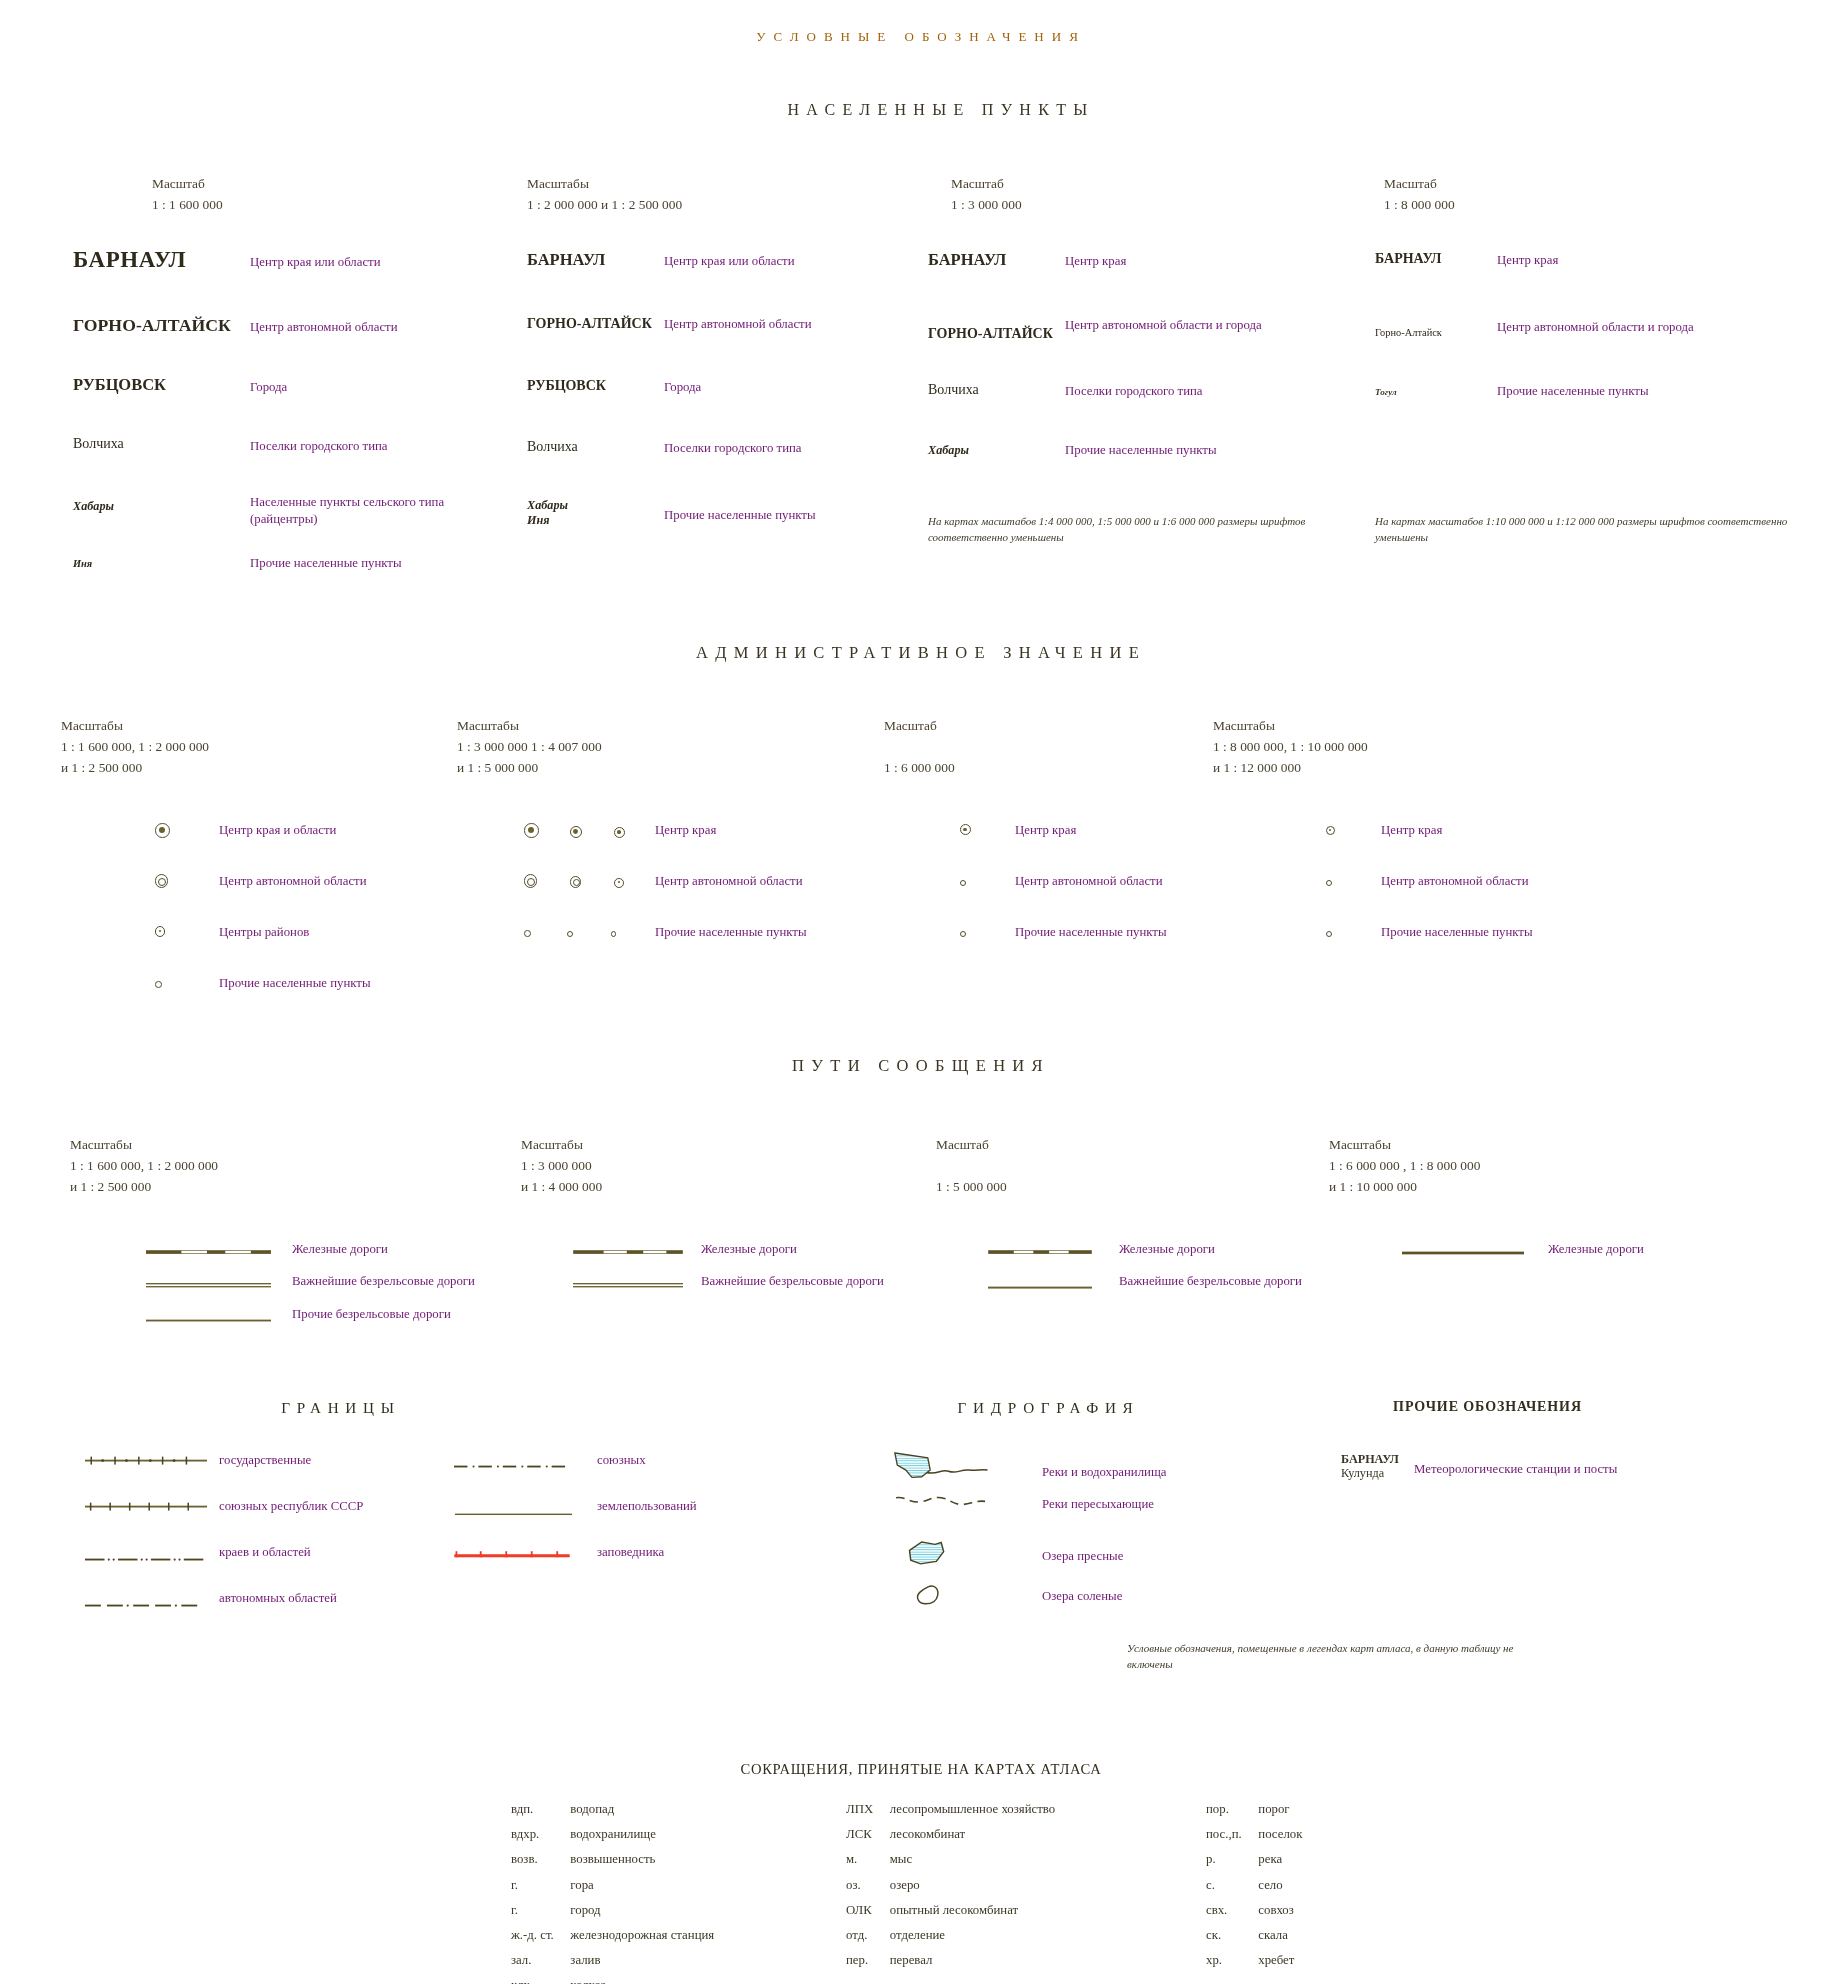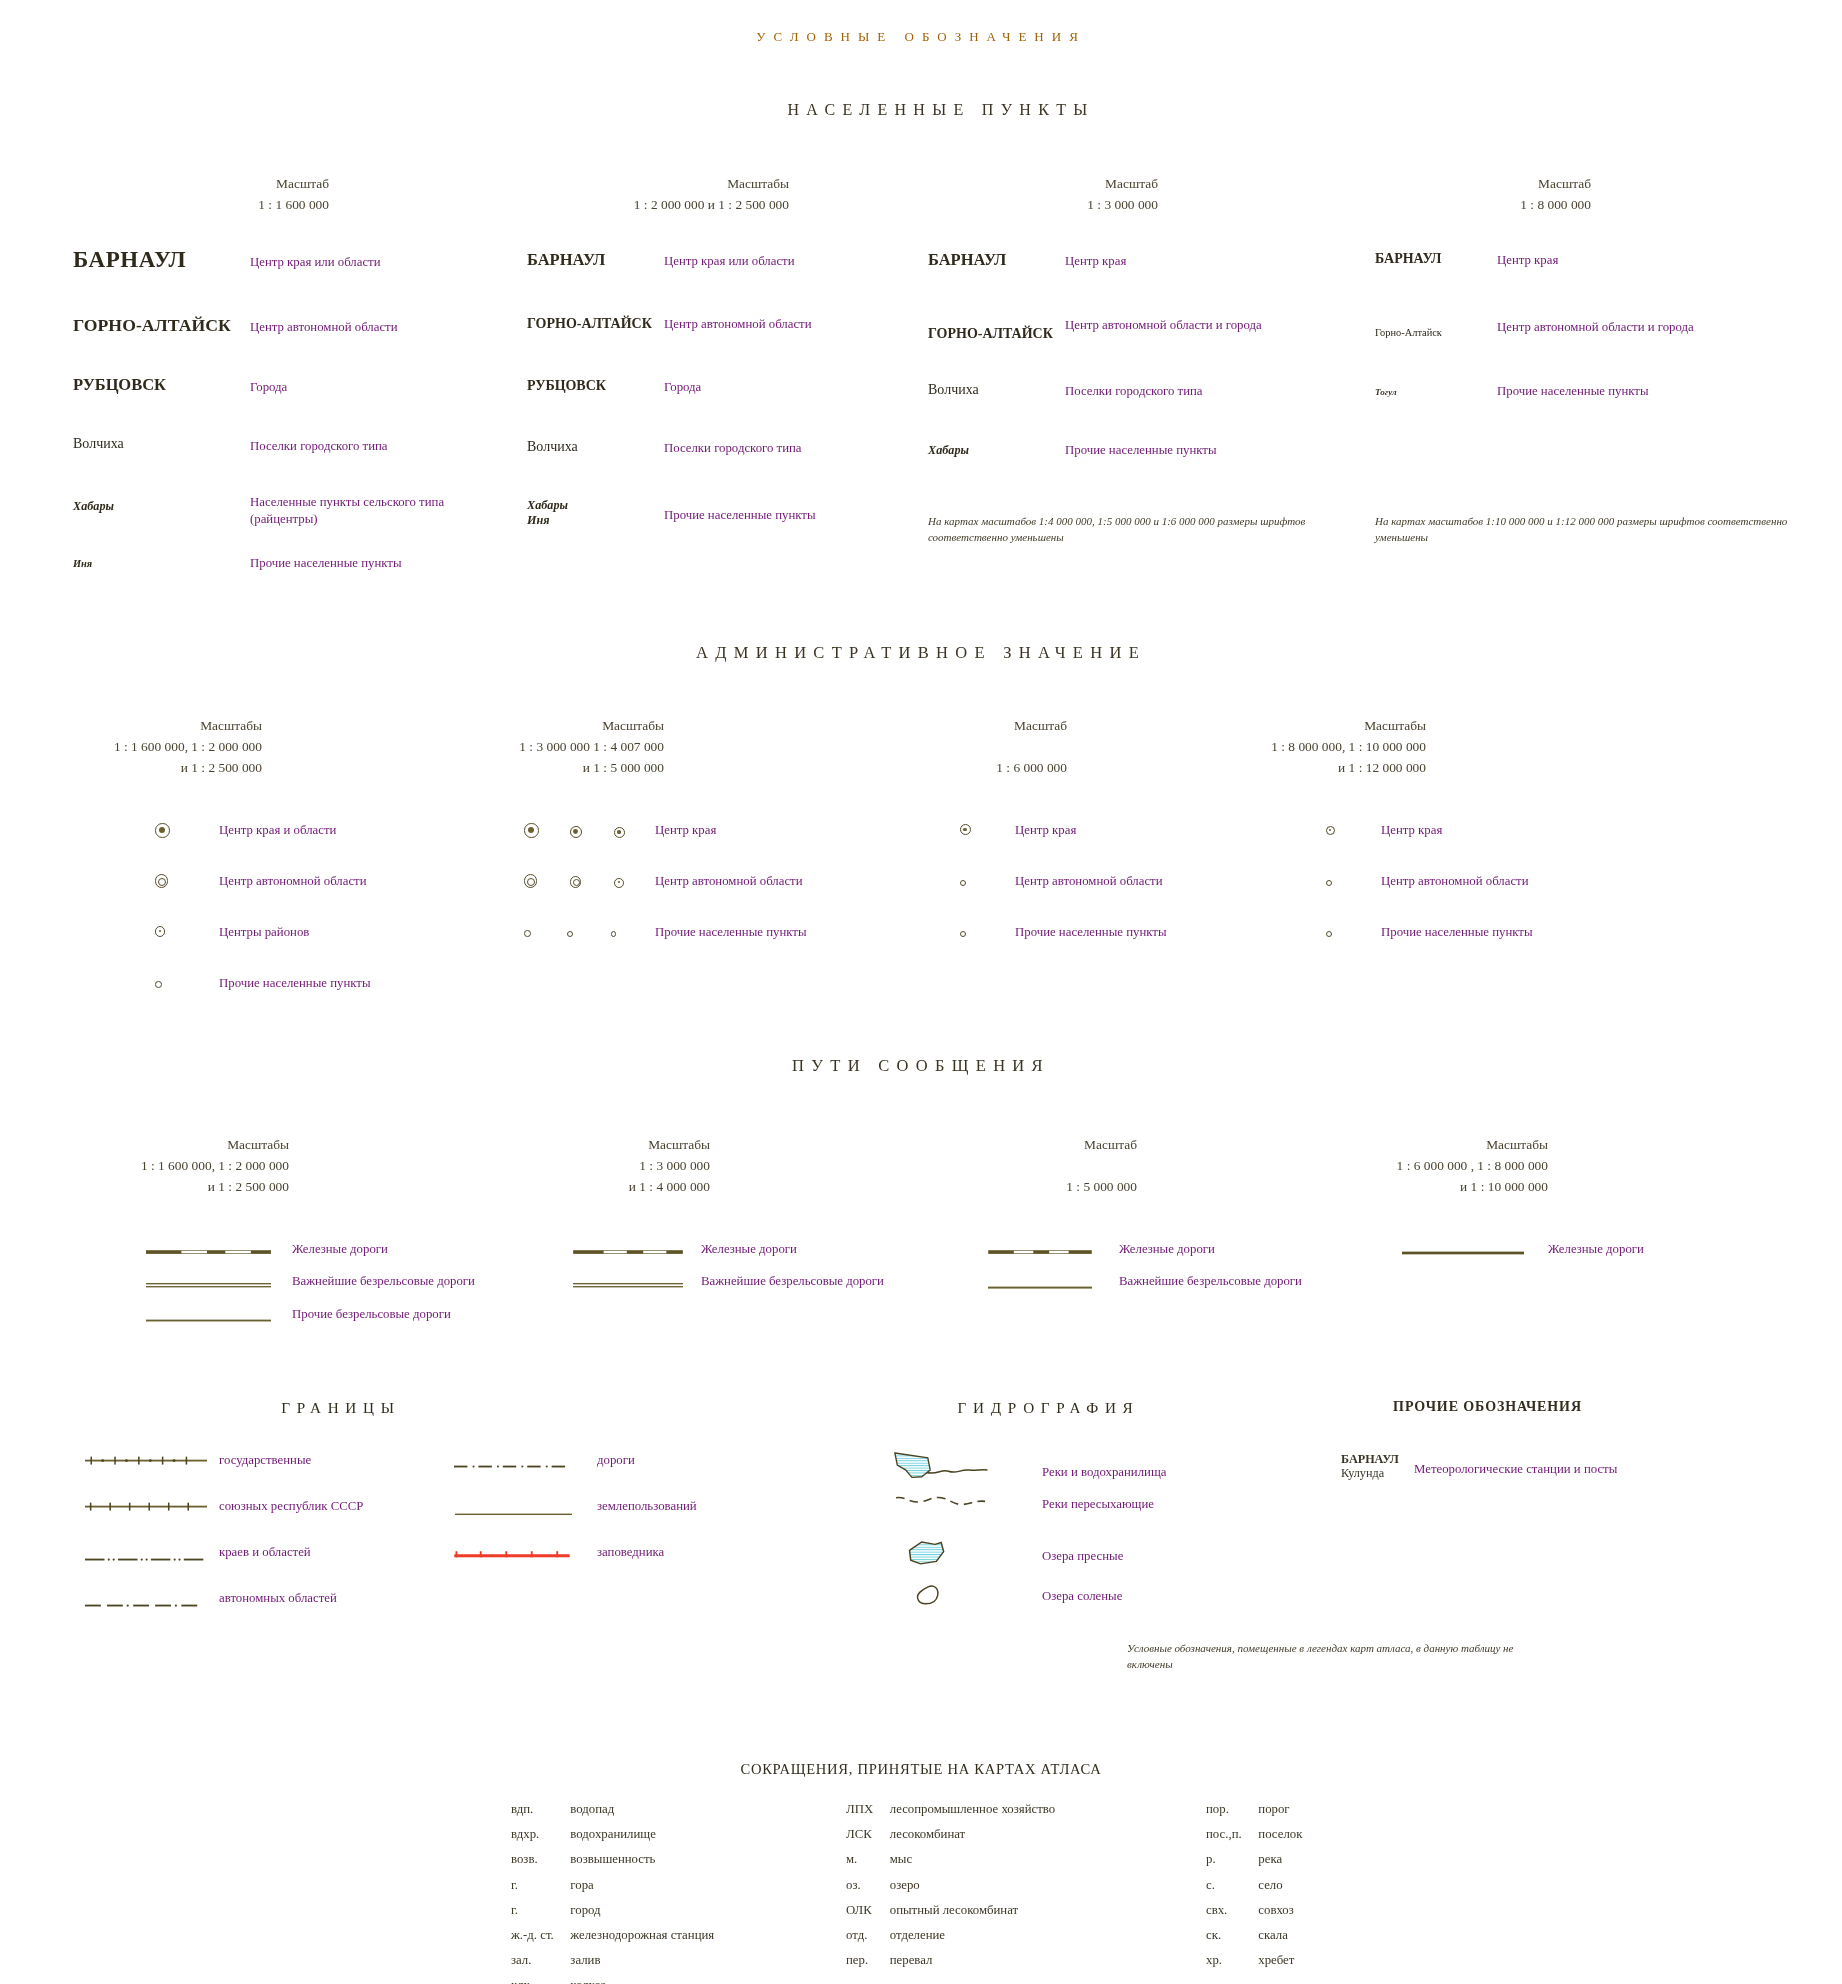--- a/index.html
+++ b/index.html
@@ -16,21 +16,21 @@
   .main-title{
     width:100%;text-align:center;top:29px;left:0;
     font-size:13px;letter-spacing:8px;color:#a16207;
     font-family:"Liberation Serif",serif;
   }
   .sec-title{
     width:100%;text-align:center;left:0;
     font-size:16.5px;letter-spacing:7.3px;color:#3b3422;
   }
   
-  .scale-block{text-align:right;font-size:13.4px;line-height:1.55;color:#4a4330;}
+  .scale-block{text-align:left;font-size:13.4px;line-height:1.55;color:#4a4330;}
   .scale-block .w{display:block;}
   
   .row{display:flex;align-items:flex-start;}
   .sym{flex:0 0 auto;}
   .desc{font-size:12.8px;line-height:1.35;color:#701a75;}
   .nm-1{font-size:23px;font-weight:bold;letter-spacing:0.6px;color:#2f2a1c;font-family:"Liberation Serif",serif;}
   .nm-2{font-size:17.7px;font-weight:bold;letter-spacing:0px;color:#2f2a1c;}
   .nm-3{font-size:16.5px;font-weight:bold;color:#2f2a1c;}
   .nm-4{font-size:14px;font-weight:bold;color:#2f2a1c;}
   .nm-5{font-size:14px;color:#2f2a1c;}
@@ -468,21 +468,21 @@
           <rect x="40" y="1" width="22" height="3"></rect>
             <circle cx="72" cy="2.5" r="1.7"></circle>
           <rect x="80" y="1" width="22" height="3"></rect>
             <circle cx="112" cy="2.5" r="1.7"></circle>
           <rect x="120" y="1" width="22" height="3"></rect>
             <circle cx="152" cy="2.5" r="1.7"></circle>
           <rect x="160" y="1" width="22" height="3"></rect>
         </g>
       </svg>
     </div>
-    <div class="desc">дороги</div>
+    <div class="desc">союзных</div>
   </div>
   <div class="row" style="height:46px;">
     <div class="sym" style="width:143px;padding-top:8.5px;">
       <svg width="119" height="3" viewBox="0 0 195 5">
           <rect x="0" y="1" width="195" height="2.4" fill="#6b6030"></rect>
         </svg>
     </div>
     <div class="desc">землепользований</div>
   </div>
   <div class="row" style="height:43px;">

